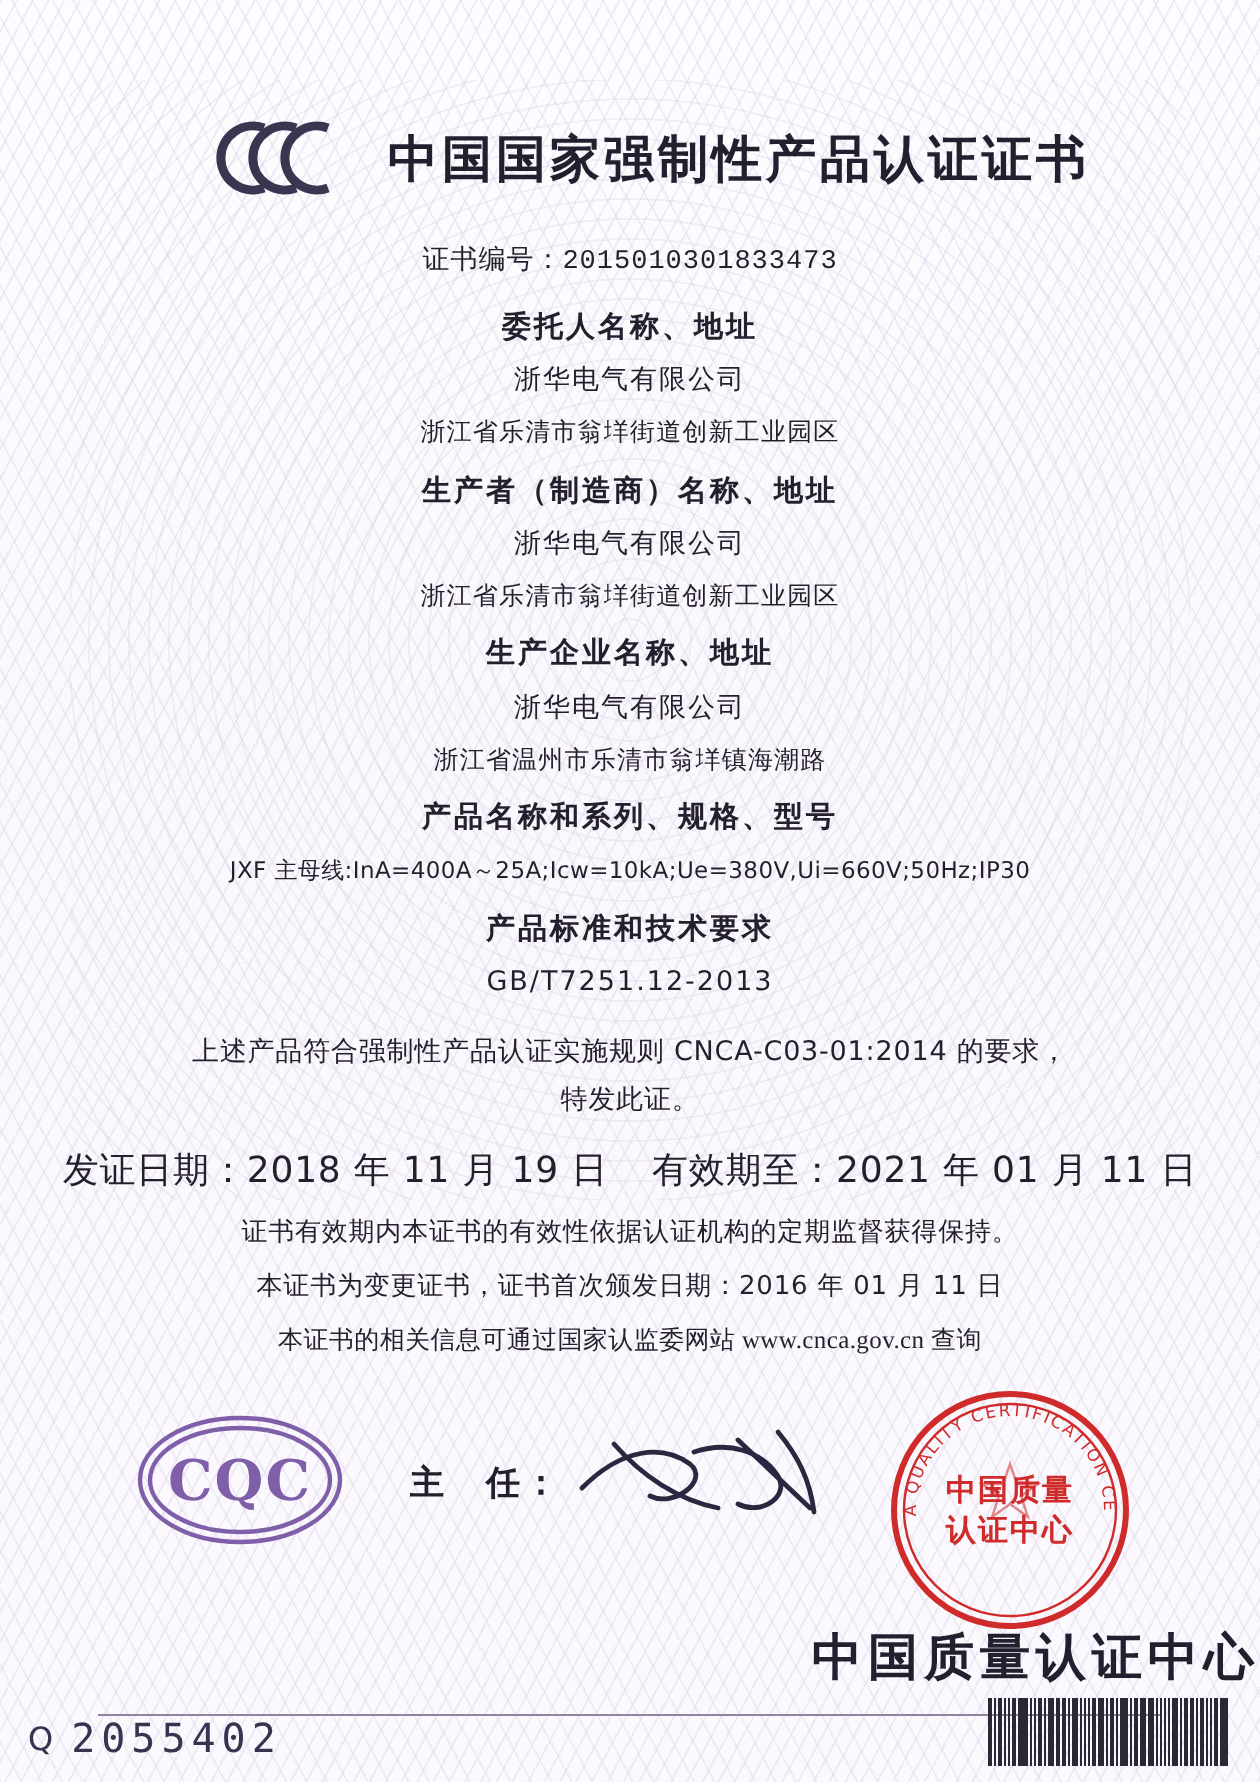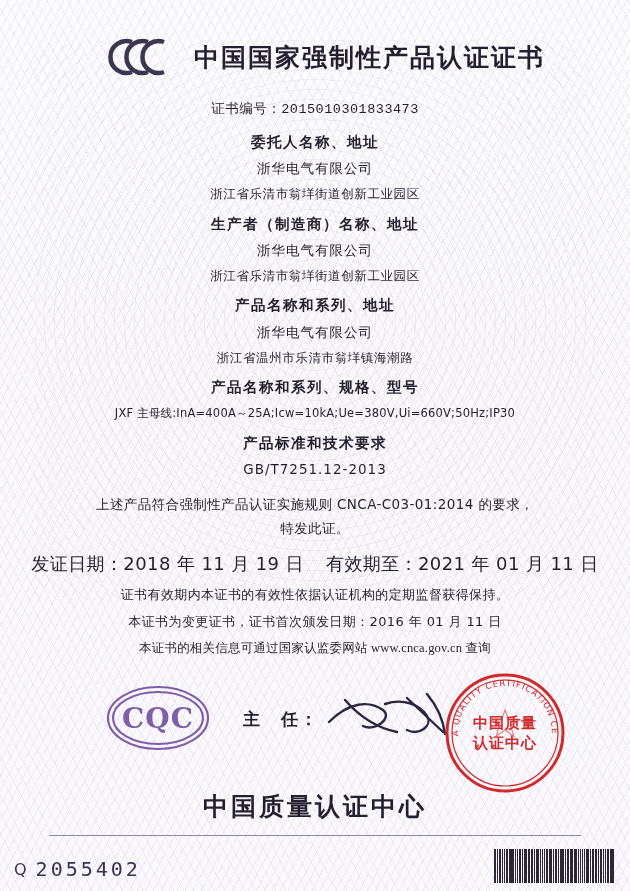--- a/index.html
+++ b/index.html
@@ -40,21 +40,21 @@
     z-index: 3;
     width: 630px;
     height: 891px;
   }
 
   
   .header {
     display: flex;
     align-items: center;
     justify-content: center;
-    padding-top: 32px;
+    padding-top: 54px;
     gap: 18px;
     margin-left: 17px;
   }
   .ccc-logo {
     width: 74px;
     height: 50px;
     flex: none;
   }
   .cert-title {
     font-family: "DejaVu Sans", sans-serif;
@@ -146,21 +146,20 @@
   .gap-date {
     display: inline-block;
     width: 22px;
   }
 
   
   .sign-row {
     position: relative;
     height: 130px;
     margin-top: 8px;
-    margin-left: 38px;
   }
   .cqc-logo {
     position: absolute;
     left: 68px;
     top: 12px;
     width: 104px;
     height: 80px;
   }
   .director {
     position: absolute;
@@ -182,21 +181,21 @@
   .red-seal {
     position: absolute;
     right: 62px;
     top: 4px;
     width: 126px;
     height: 126px;
   }
 
   
   .org-name {
-    text-align: center;
+    text-align: right;
     font-family: "DejaVu Sans", sans-serif;
     font-size: 25px;
     font-weight: bold;
     letter-spacing: 3px;
     color: #231f2e;
     margin-top: -6px;
   }
   .footer-rule {
     width: 532px;
     height: 1px;
@@ -261,21 +260,21 @@
       <div class="line cert-no">证书编号：2015010301833473</div>
 
       <div class="line sec-label">委托人名称、地址</div>
       <div class="line sec-value">浙华电气有限公司</div>
       <div class="line sec-value small">浙江省乐清市翁垟街道创新工业园区</div>
 
       <div class="line sec-label">生产者（制造商）名称、地址</div>
       <div class="line sec-value">浙华电气有限公司</div>
       <div class="line sec-value small">浙江省乐清市翁垟街道创新工业园区</div>
 
-      <div class="line sec-label">产品名称和系列、地址</div>
+      <div class="line sec-label">生产企业名称、地址</div>
       <div class="line sec-value">浙华电气有限公司</div>
       <div class="line sec-value small">浙江省温州市乐清市翁垟镇海潮路</div>
 
       <div class="line sec-label">产品名称和系列、规格、型号</div>
       <div class="line spec-line">JXF  主母线:InA=400A～25A;Icw=10kA;Ue=380V,Ui=660V;50Hz;IP30</div>
 
       <div class="line sec-label">产品标准和技术要求</div>
       <div class="line std-value">GB/T7251.12-2013</div>
 
       <div class="statement">

